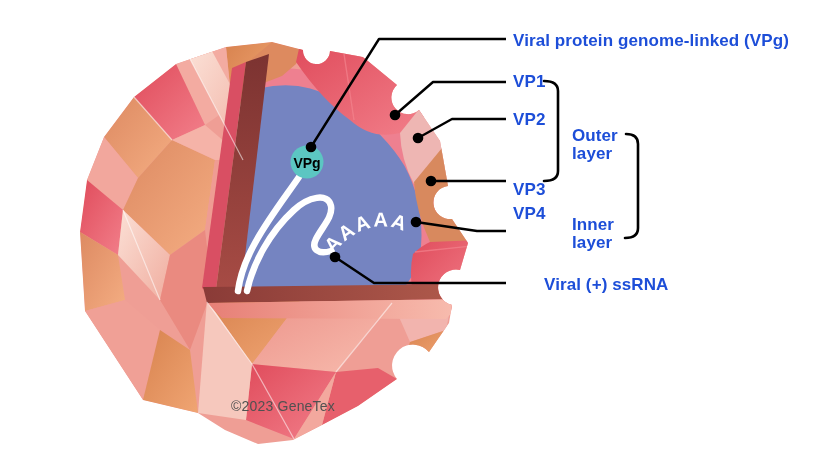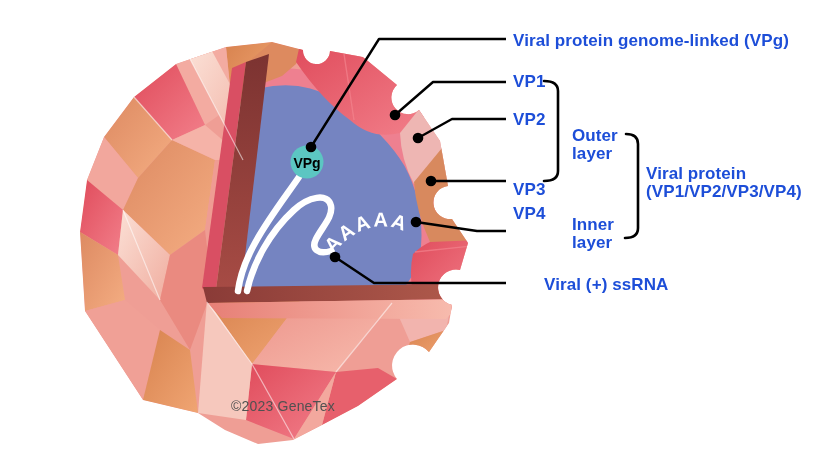--- a/index.html
+++ b/index.html
@@ -179,19 +179,17 @@
 
 <div class="lbl" style="left:513px;top:31px;">Viral protein genome-linked (VPg)</div>
 <div class="lbl" style="left:513px;top:72px;">VP1</div>
 <div class="lbl" style="left:513px;top:110px;text-align:center;">VP2</div>
 <div class="lbl" style="left:513px;top:180px;">VP3</div>
 <div class="lbl" style="left:513px;top:204px;">VP4</div>
 <div class="lbl two" style="left:572px;top:127px;">Outer
 layer</div>
 <div class="lbl two" style="left:572px;top:216px;">Inner
 layer</div>
-<div class="lbl two" style="left:646px;top:165px;">Viral protein
-(VP1/VP2/VP3/VP4)</div>
 <div class="lbl" style="left:512px;top:275px;margin-left:32px;">Viral (+) ssRNA</div>
 
 <div id="watermark">©2023 GeneTex</div>
 
 </div>
 
 </body></html>

